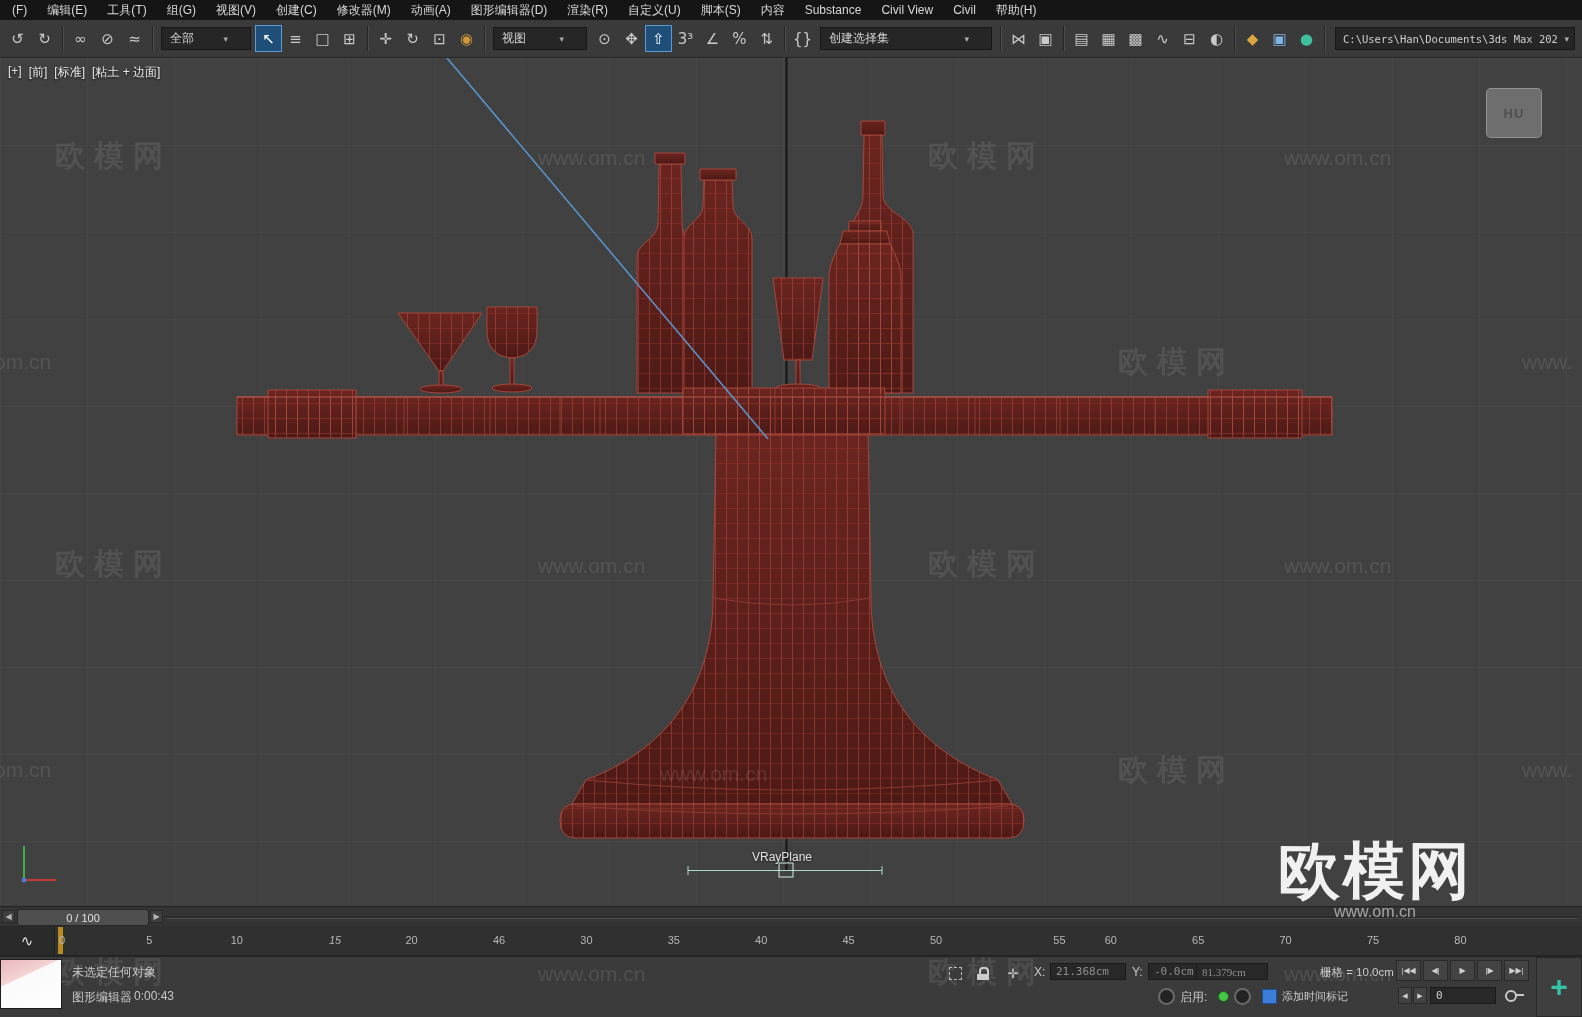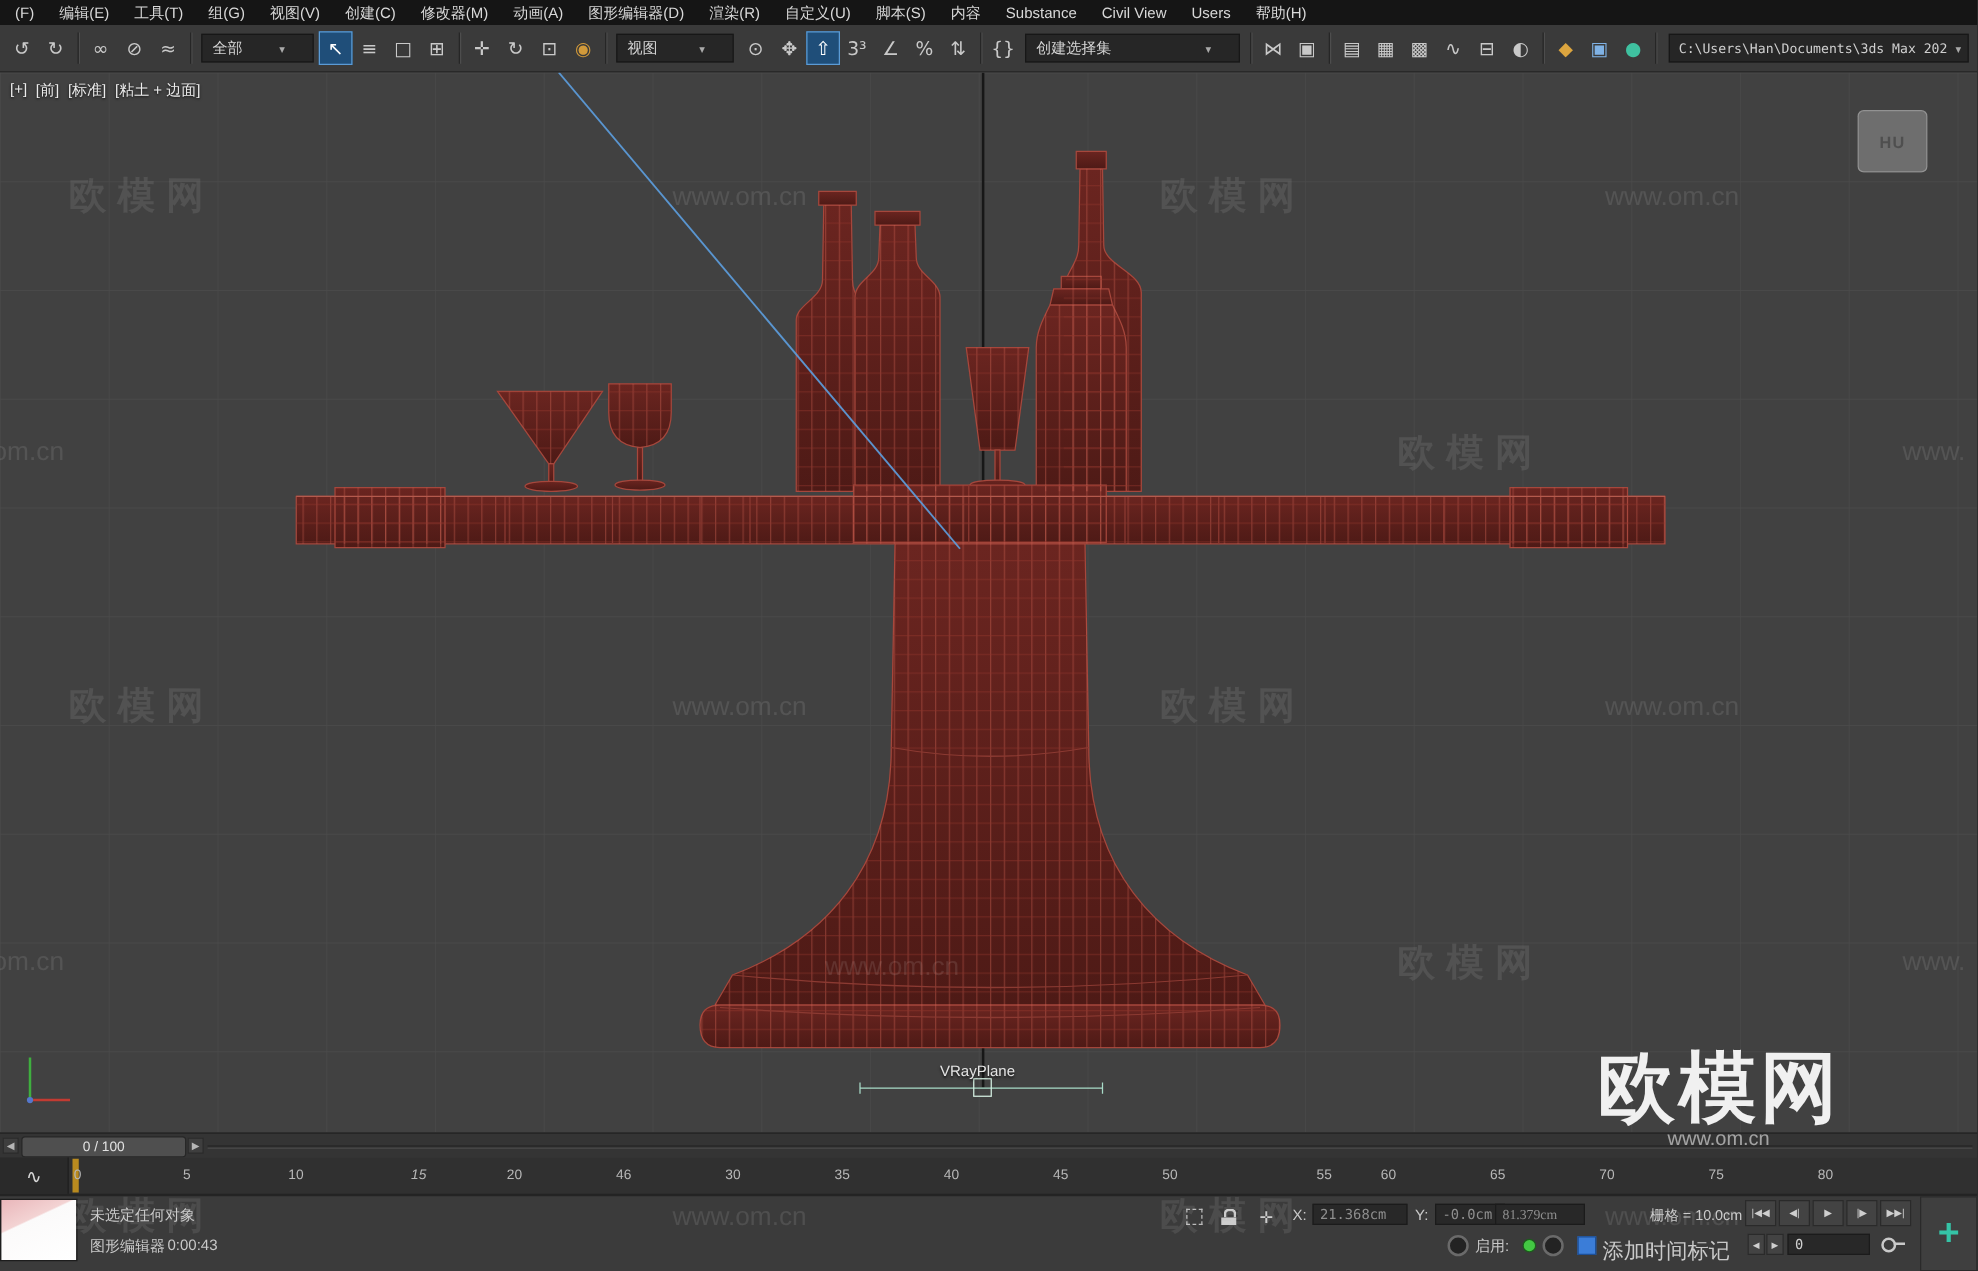--- a/index.html
+++ b/index.html
@@ -103,21 +103,21 @@
       <span class="menu-item">创建(C)</span>
       <span class="menu-item">修改器(M)</span>
       <span class="menu-item">动画(A)</span>
       <span class="menu-item">图形编辑器(D)</span>
       <span class="menu-item">渲染(R)</span>
       <span class="menu-item">自定义(U)</span>
       <span class="menu-item">脚本(S)</span>
       <span class="menu-item">内容</span>
       <span class="menu-item">Substance</span>
       <span class="menu-item">Civil View</span>
-      <span class="menu-item">Users</span>
+      <span class="menu-item">Civil</span>
       <span class="menu-item">帮助(H)</span>
     </div>
 
   <div id="toolbar">
       <button class="tb-icon">↺</button>
       <button class="tb-icon">↻</button>
       <span class="tb-sep"></span>
       <button class="tb-icon">∞</button>
       <button class="tb-icon">⊘</button>
       <button class="tb-icon">≈</button>
@@ -351,21 +351,21 @@
         <button class="pb-btn">▶</button>
         <button class="pb-btn">|▶</button>
         <button class="pb-btn">▶▶|</button>
       </div>
 
     <span class="knob" style="left:1158px;top:31px;"></span>
     <div class="st-label" style="left:1180px;top:32px;">启用:</div>
     <span class="dot-green" style="left:1218px;top:34px;"></span>
     <span class="knob" style="left:1234px;top:31px;"></span>
     <span class="cube-blue" style="left:1262px;top:32px;"></span>
-    <div class="st-label" style="left:1282px;top:32px;font-size:17px;">添加时间标记</div>
+    <div class="st-label" style="left:1282px;top:32px;font-size:11px;">添加时间标记</div>
 
     <button class="spin-btn" style="left:1398px;top:30px;">◀</button>
     <button class="spin-btn" style="left:1413px;top:30px;">▶</button>
     <div class="st-field" style="left:1430px;top:30px;width:66px;color:#cfcfcf;">0</div>
     <button class="st-icon-btn" style="left:1500px;top:29px;">
       <span class="key-shape"></span>
     </button>
 
     <button id="corner-btn">+</button>
   </div>

